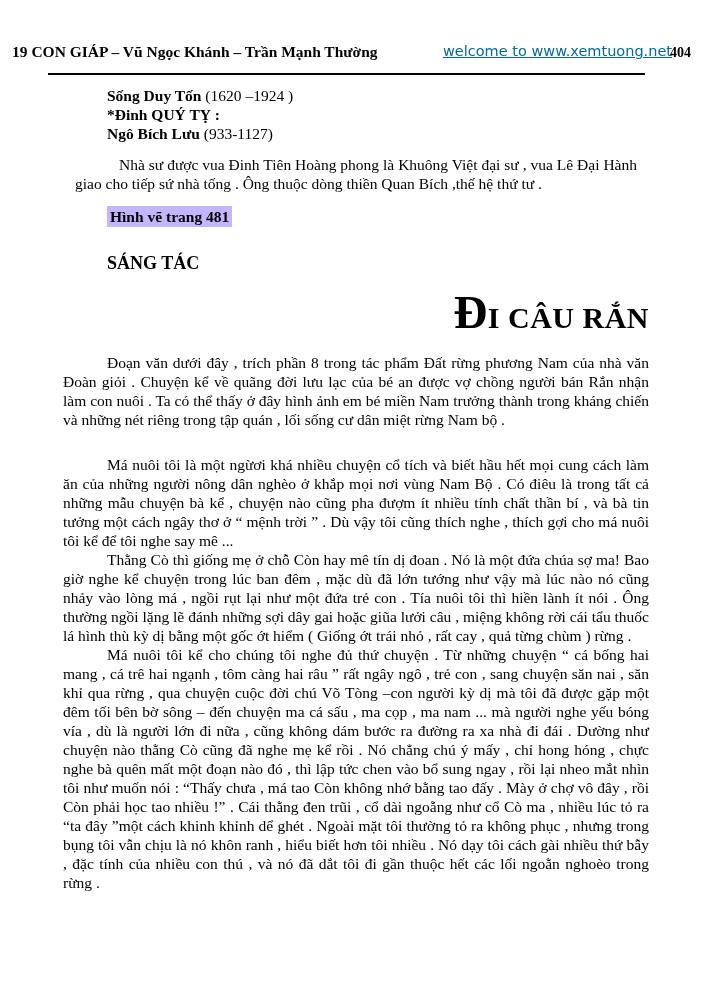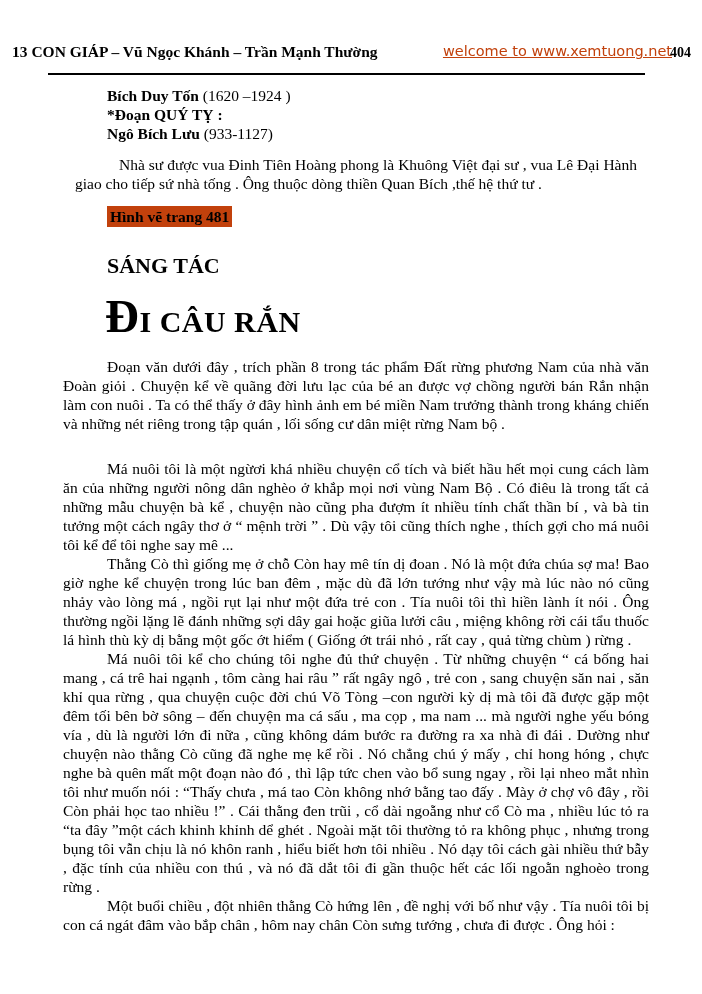--- a/index.html
+++ b/index.html
@@ -30,21 +30,21 @@
     font-size: 15.5px;
     white-space: nowrap;
   }
   .site-link {
     position: absolute;
     right: 30px;
     top: 0;
     font-family: "DejaVu Sans", sans-serif;
     font-size: 14.5px;
     text-decoration: underline;
-    color: #c2410c;
+    color: #0369a1;
     white-space: nowrap;
   }
   .page-number {
     position: absolute;
     right: 11px;
     top: 1px;
     font-size: 14px;
     white-space: nowrap;
     font-weight: bold;
   }
@@ -67,81 +67,81 @@
   .bio-name { font-weight: bold; }
   .bio-bold { font-weight: bold; }
   .bio-para {
     margin: 12px;
     text-indent: 44px;
     text-align: justify;
   }
   .figure-note-row { margin: 13px 0 0 44px; }
   .figure-note {
     display: inline-block;
-    background: #c2410c;
+    background: #c4b5fd;
     font-weight: bold;
     padding: 1px 3px;
   }
   .section-heading {
     margin: 27px 0 0 44px;
-    font-size: 22px;
+    font-size: 18px;
     font-weight: bold;
     line-height: 1.1;
   }
   .story-title {
     margin: 16px 0 0 42px;
     font-weight: bold;
     font-size: 30px;
     line-height: 44px;
     letter-spacing: 0.5px;
     white-space: nowrap;
+    text-align: right;
   }
   .story-title .drop-initial {
     font-size: 47px;
     line-height: 44px;
   }
   .body-text { margin-top: 13px; }
   .body-text p {
     margin: 0;
     text-indent: 44px;
     text-align: justify;
   }
   .body-text p.gap-after { margin-bottom: 26px; }
 </style>
 </head>
 <body>
 
 <div class="page">
 
   <div class="running-header">
-    <span class="book-title">13 CON GIÁP – Vũ Ngọc Khánh – Trần Mạnh Thường</span>
+    <span class="book-title">19 CON GIÁP – Vũ Ngọc Khánh – Trần Mạnh Thường</span>
     <span class="site-link">welcome to www.xemtuong.net</span>
     <span class="page-number">404</span>
   </div>
   <div class="header-rule"></div>
 
   <div class="content">
 
     <div class="bio-section">
-      <p class="bio-line"><span class="bio-name">Bích Duy Tốn</span><span> (1620 –1924 )</span></p>
-      <p class="bio-line bio-bold">*Đoạn QUÝ TỴ :</p>
+      <p class="bio-line"><span class="bio-name">Sống Duy Tốn</span><span> (1620 –1924 )</span></p>
+      <p class="bio-line bio-bold">*Đinh QUÝ TỴ :</p>
       <p class="bio-line"><span class="bio-name">Ngô Bích Lưu</span><span> (933-1127)</span></p>
       <p class="bio-para">Nhà sư được vua Đinh Tiên Hoàng phong là Khuông Việt đại sư , vua Lê Đại Hành giao cho tiếp sứ nhà tống . Ông thuộc dòng thiền Quan Bích ,thế hệ thứ tư .</p>
     </div>
 
     <div class="figure-note-row">
       <span class="figure-note">Hình vẽ trang 481</span>
     </div>
 
     <h2 class="section-heading">SÁNG TÁC</h2>
 
     <h1 class="story-title"><span class="drop-initial">Đ</span><span>I CÂU RẮN</span></h1>
 
     <div class="body-text">
       <p class="gap-after">Đoạn văn dưới đây , trích phần 8 trong tác phẩm Đất rừng phương Nam của nhà văn Đoàn giỏi . Chuyện kể về quãng đời lưu lạc của bé an được vợ chồng người bán Rắn nhận làm con nuôi . Ta có thể thấy ở đây hình ảnh em bé miền Nam trưởng thành trong kháng chiến và những nét riêng trong tập quán , lối sống cư dân miệt rừng Nam bộ .</p>
       <p>Má nuôi tôi là một ngừơi khá nhiều chuyện cổ tích và biết hầu hết mọi cung cách làm ăn của những người nông dân nghèo ở khắp mọi nơi vùng Nam Bộ . Có điêu là trong tất cả những mẫu chuyện bà kể , chuyện nào cũng pha đượm ít nhiều tính chất thần bí , và bà tin tưởng một cách ngây thơ ở “ mệnh trời ” . Dù vậy tôi cũng thích nghe , thích gợi cho má nuôi tôi kể để tôi nghe say mê ...</p>
       <p>Thằng Cò thì giống mẹ ở chỗ Còn hay mê tín dị đoan . Nó là một đứa chúa sợ ma! Bao giờ nghe kể chuyện trong lúc ban đêm , mặc dù đã lớn tướng như vậy mà lúc nào nó cũng nhảy vào lòng má , ngồi rụt lại như một đứa trẻ con . Tía nuôi tôi thì hiền lành ít nói . Ông thường ngồi lặng lẽ đánh những sợi dây gai hoặc giũa lưởi câu , miệng không rời cái tẩu thuốc lá hình thù kỳ dị bằng một gốc ớt hiểm ( Giống ớt trái nhỏ , rất cay , quả từng chùm ) rừng .</p>
       <p>Má nuôi tôi kể cho chúng tôi nghe đủ thứ chuyện . Từ những chuyện “ cá bống hai mang , cá trê hai ngạnh , tôm càng hai râu ” rất ngây ngô , trẻ con , sang chuyện săn nai , săn khỉ qua rừng , qua chuyện cuộc đời chú Võ Tòng –con người kỳ dị mà tôi đã được gặp một đêm tối bên bờ sông – đến chuyện ma cá sấu , ma cọp , ma nam ... mà người nghe yếu bóng vía , dù là người lớn đi nữa , cũng không dám bước ra đường ra xa nhà đi đái . Dường như chuyện nào thằng Cò cũng đã nghe mẹ kể rồi . Nó chẳng chú ý mấy , chỉ hong hóng , chực nghe bà quên mất một đoạn nào đó , thì lập tức chen vào bổ sung ngay , rồi lại nheo mắt nhìn tôi như muốn nói : “Thấy chưa , má tao Còn không nhớ bằng tao đấy . Mày ở chợ vô đây , rồi Còn phải học tao nhiều !” . Cái thằng đen trũi , cổ dài ngoẵng như cổ Cò ma , nhiều lúc tỏ ra “ta đây ”một cách khinh khỉnh dể ghét . Ngoài mặt tôi thường tỏ ra không phục , nhưng trong bụng tôi vẫn chịu là nó khôn ranh , hiểu biết hơn tôi nhiều . Nó dạy tôi cách gài nhiều thứ bẫy , đặc tính của nhiều con thú , và nó đã dắt tôi đi gần thuộc hết các lối ngoằn nghoèo trong rừng .</p>
-      <p>Một buổi chiều , đột nhiên thằng Cò hứng lên , đề nghị với bố như vậy . Tía nuôi tôi bị con cá ngát đâm vào bắp chân , hôm nay chân Còn sưng tướng , chưa đi được . Ông hỏi :</p>
     </div>
 
   </div>
 </div>
 
 </body></html>

